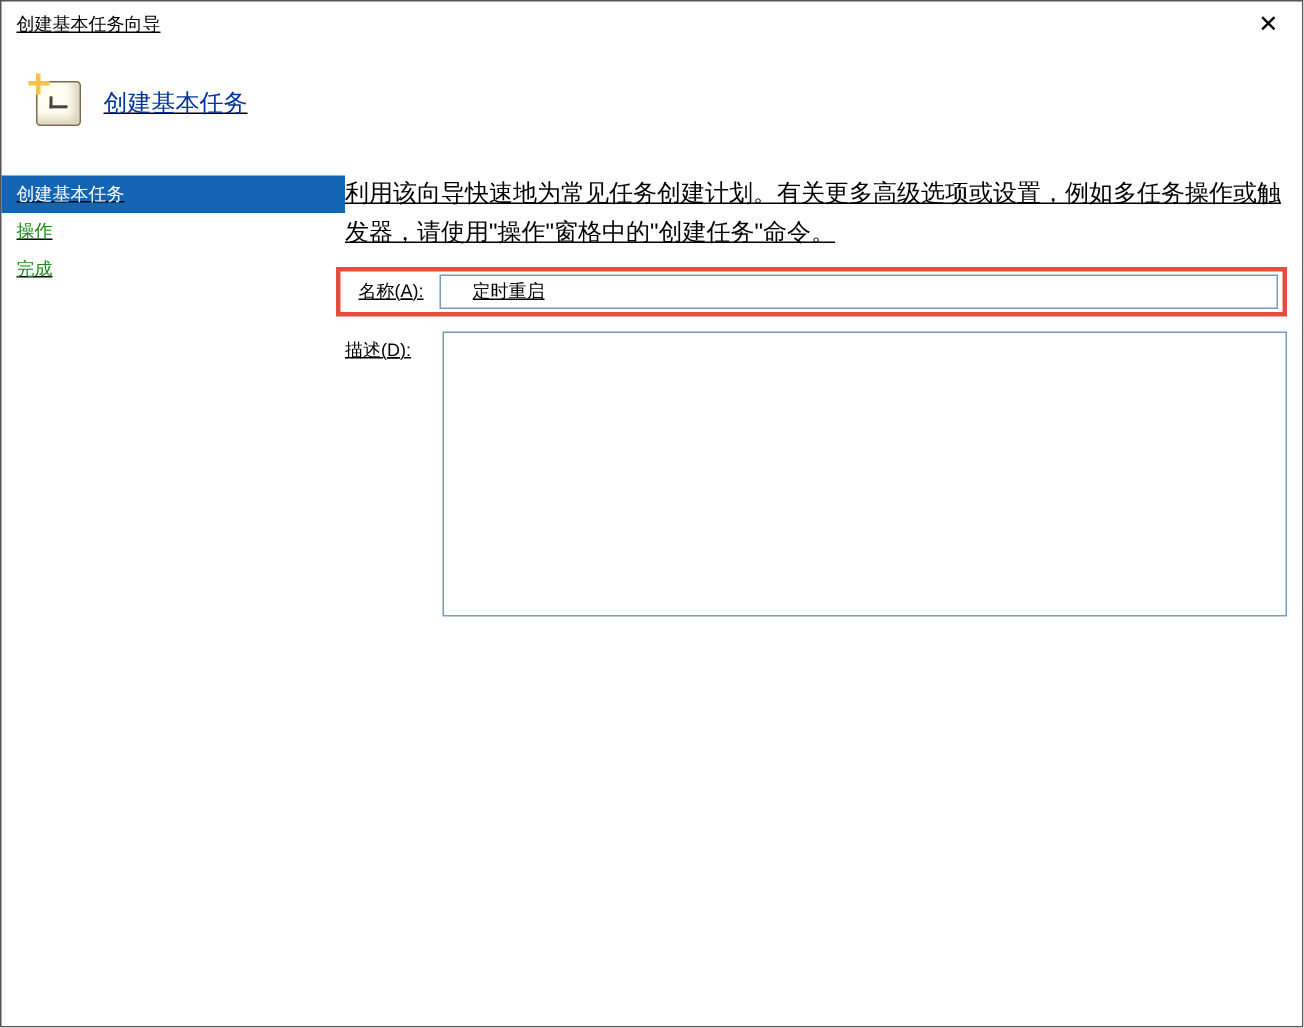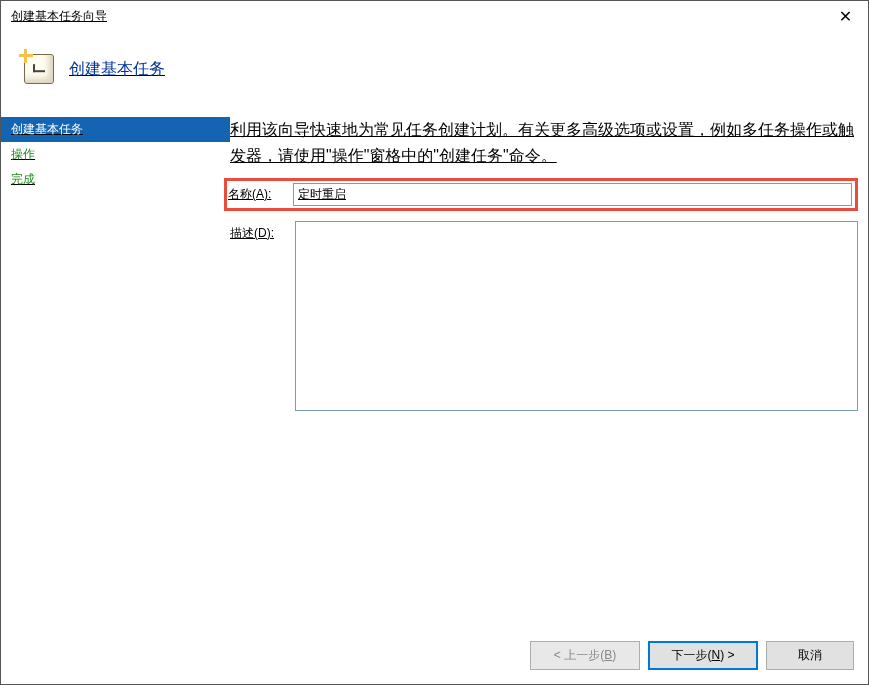--- a/index.html
+++ b/index.html
@@ -19,23 +19,23 @@
 .content { display: flex; height: 260px; }
 .sidebar { width: 229px; padding-top: 0; }
 .sidebar-item { padding: 4px 10px; font-size: 12px; cursor: pointer; }
 .sidebar-item.active { background: #1464b4; color: #fff; }
 .sidebar-item.link { color: #1a8a1a; }
 .main { flex: 1; padding: 0 10px 0 0; }
 .intro { font-size: 16px; line-height: 1.6; margin-bottom: 10px; }
 .form-row { display: flex; align-items: flex-start; margin-bottom: 10px; }
 .form-label { width: 65px; font-size: 12px; padding-top: 4px; }
 .form-label u { text-decoration: underline; }
-.name-input { flex: 1; height: 23px; border: 1px solid #7a9ac0; padding: 0 4px; font-size: 12px; font-family: inherit; }
+.name-input { flex: 1; height: 23px; border: 1px solid #7a9ac0; padding: 0 21px; font-size: 12px; font-family: inherit; }
 .name-highlight { border: 3px solid #e74c3c; padding: 2px 3px 2px 0; display: flex; align-items: center; margin-right: -3px; }
-.name-highlight .form-label { padding-top: 0; padding-left: 1px; }
+.name-highlight .form-label { padding-top: 0; padding-left: 12px; }
 .desc-textarea { flex: 1; height: 190px; border: 1px solid #7a9ac0; padding: 2px 4px; font-size: 12px; font-family: inherit; resize: none; }
 .footer { position: absolute; bottom: 14px; right: 14px; display: flex; gap: 8px; }
 .btn { min-width: 110px; height: 29px; border: 1px solid #adadad; background: #e1e1e1; font-size: 12px; font-family: inherit; cursor: pointer; }
 .btn-small { min-width: 88px; }
 .btn.default { border: 2px solid #0078d7; }
 .btn:disabled { color: #888; cursor: default; background: #e8e8e8; }
 </style>
 </head>
 <body>
 
@@ -74,22 +74,13 @@
 
       <div class="form-row">
         <label class="form-label">
           <span>描述(</span><u>D</u><span>):</span>
         </label>
         <textarea class="desc-textarea" style=""></textarea>
       </div>
     </div>
   </div>
 
-  <div class="footer">
-    <button class="btn" disabled="">
-      <span>&lt; 上一步(</span><u>B</u><span>)</span>
-    </button>
-    <button class="btn default">
-      <span>下一步(</span><u>N</u><span>) &gt;</span>
-    </button>
-    <button class="btn btn-small">取消</button>
-  </div>
 </div>
 
 </body></html>

